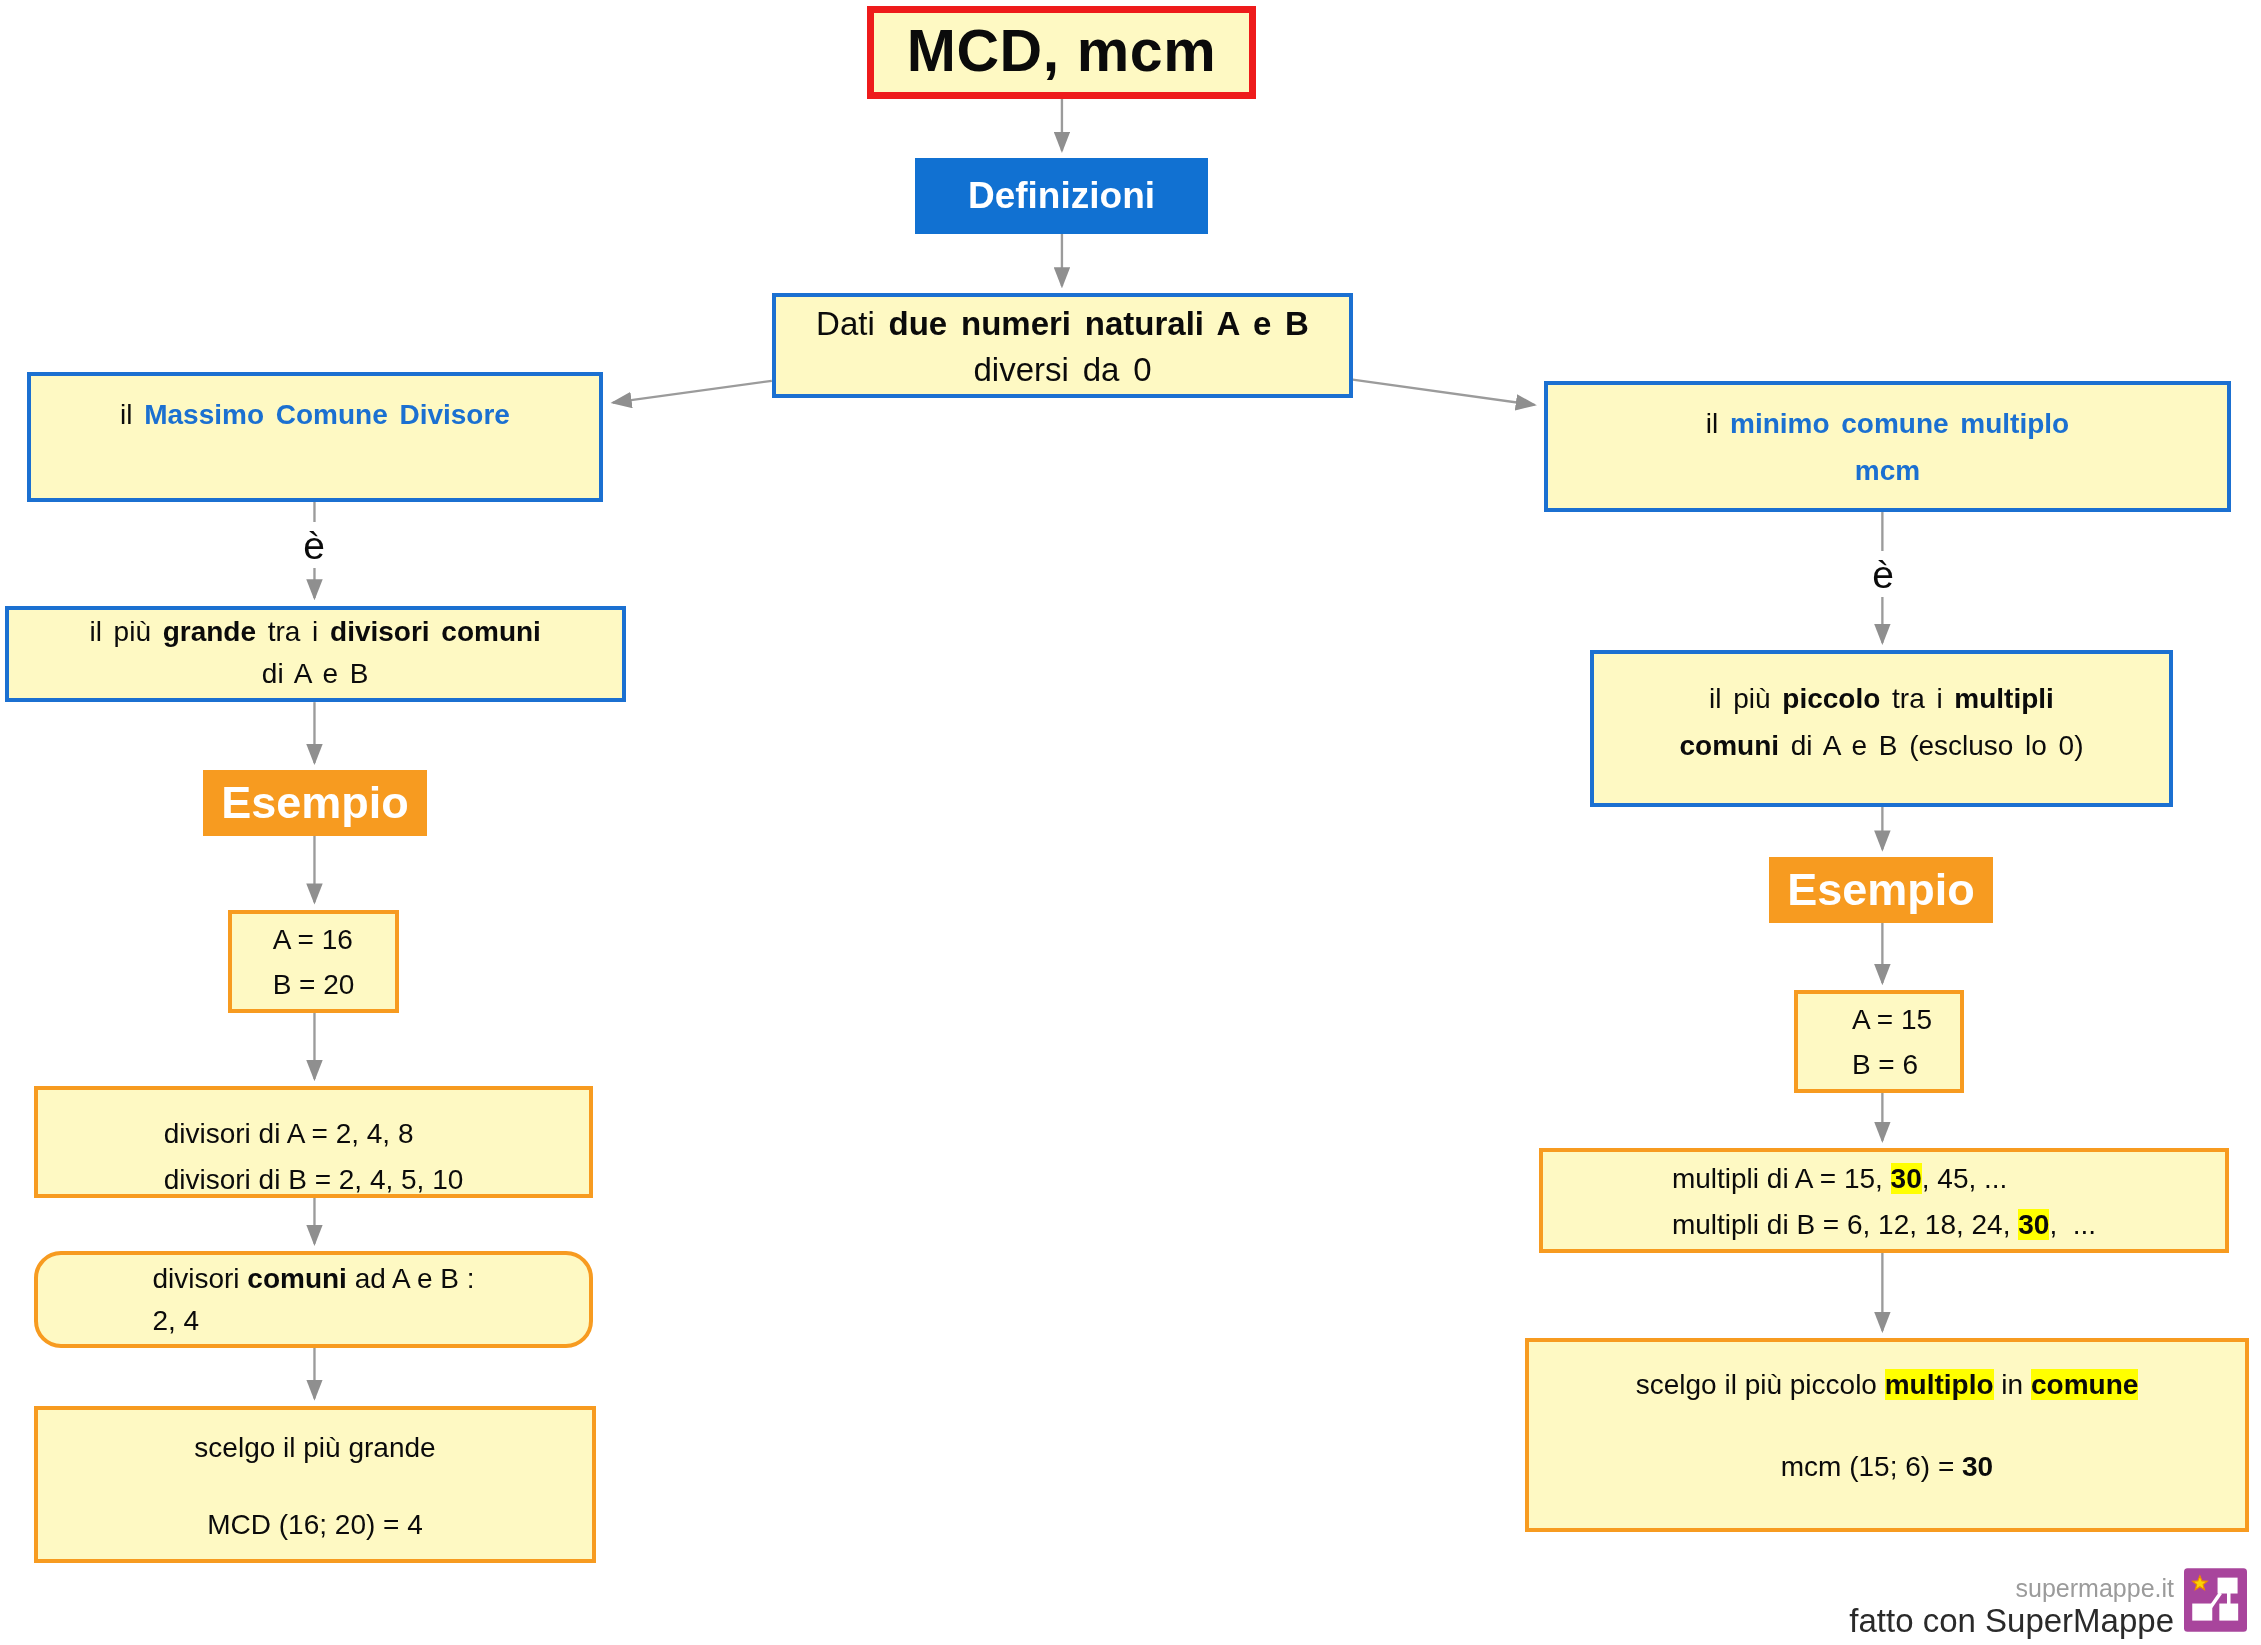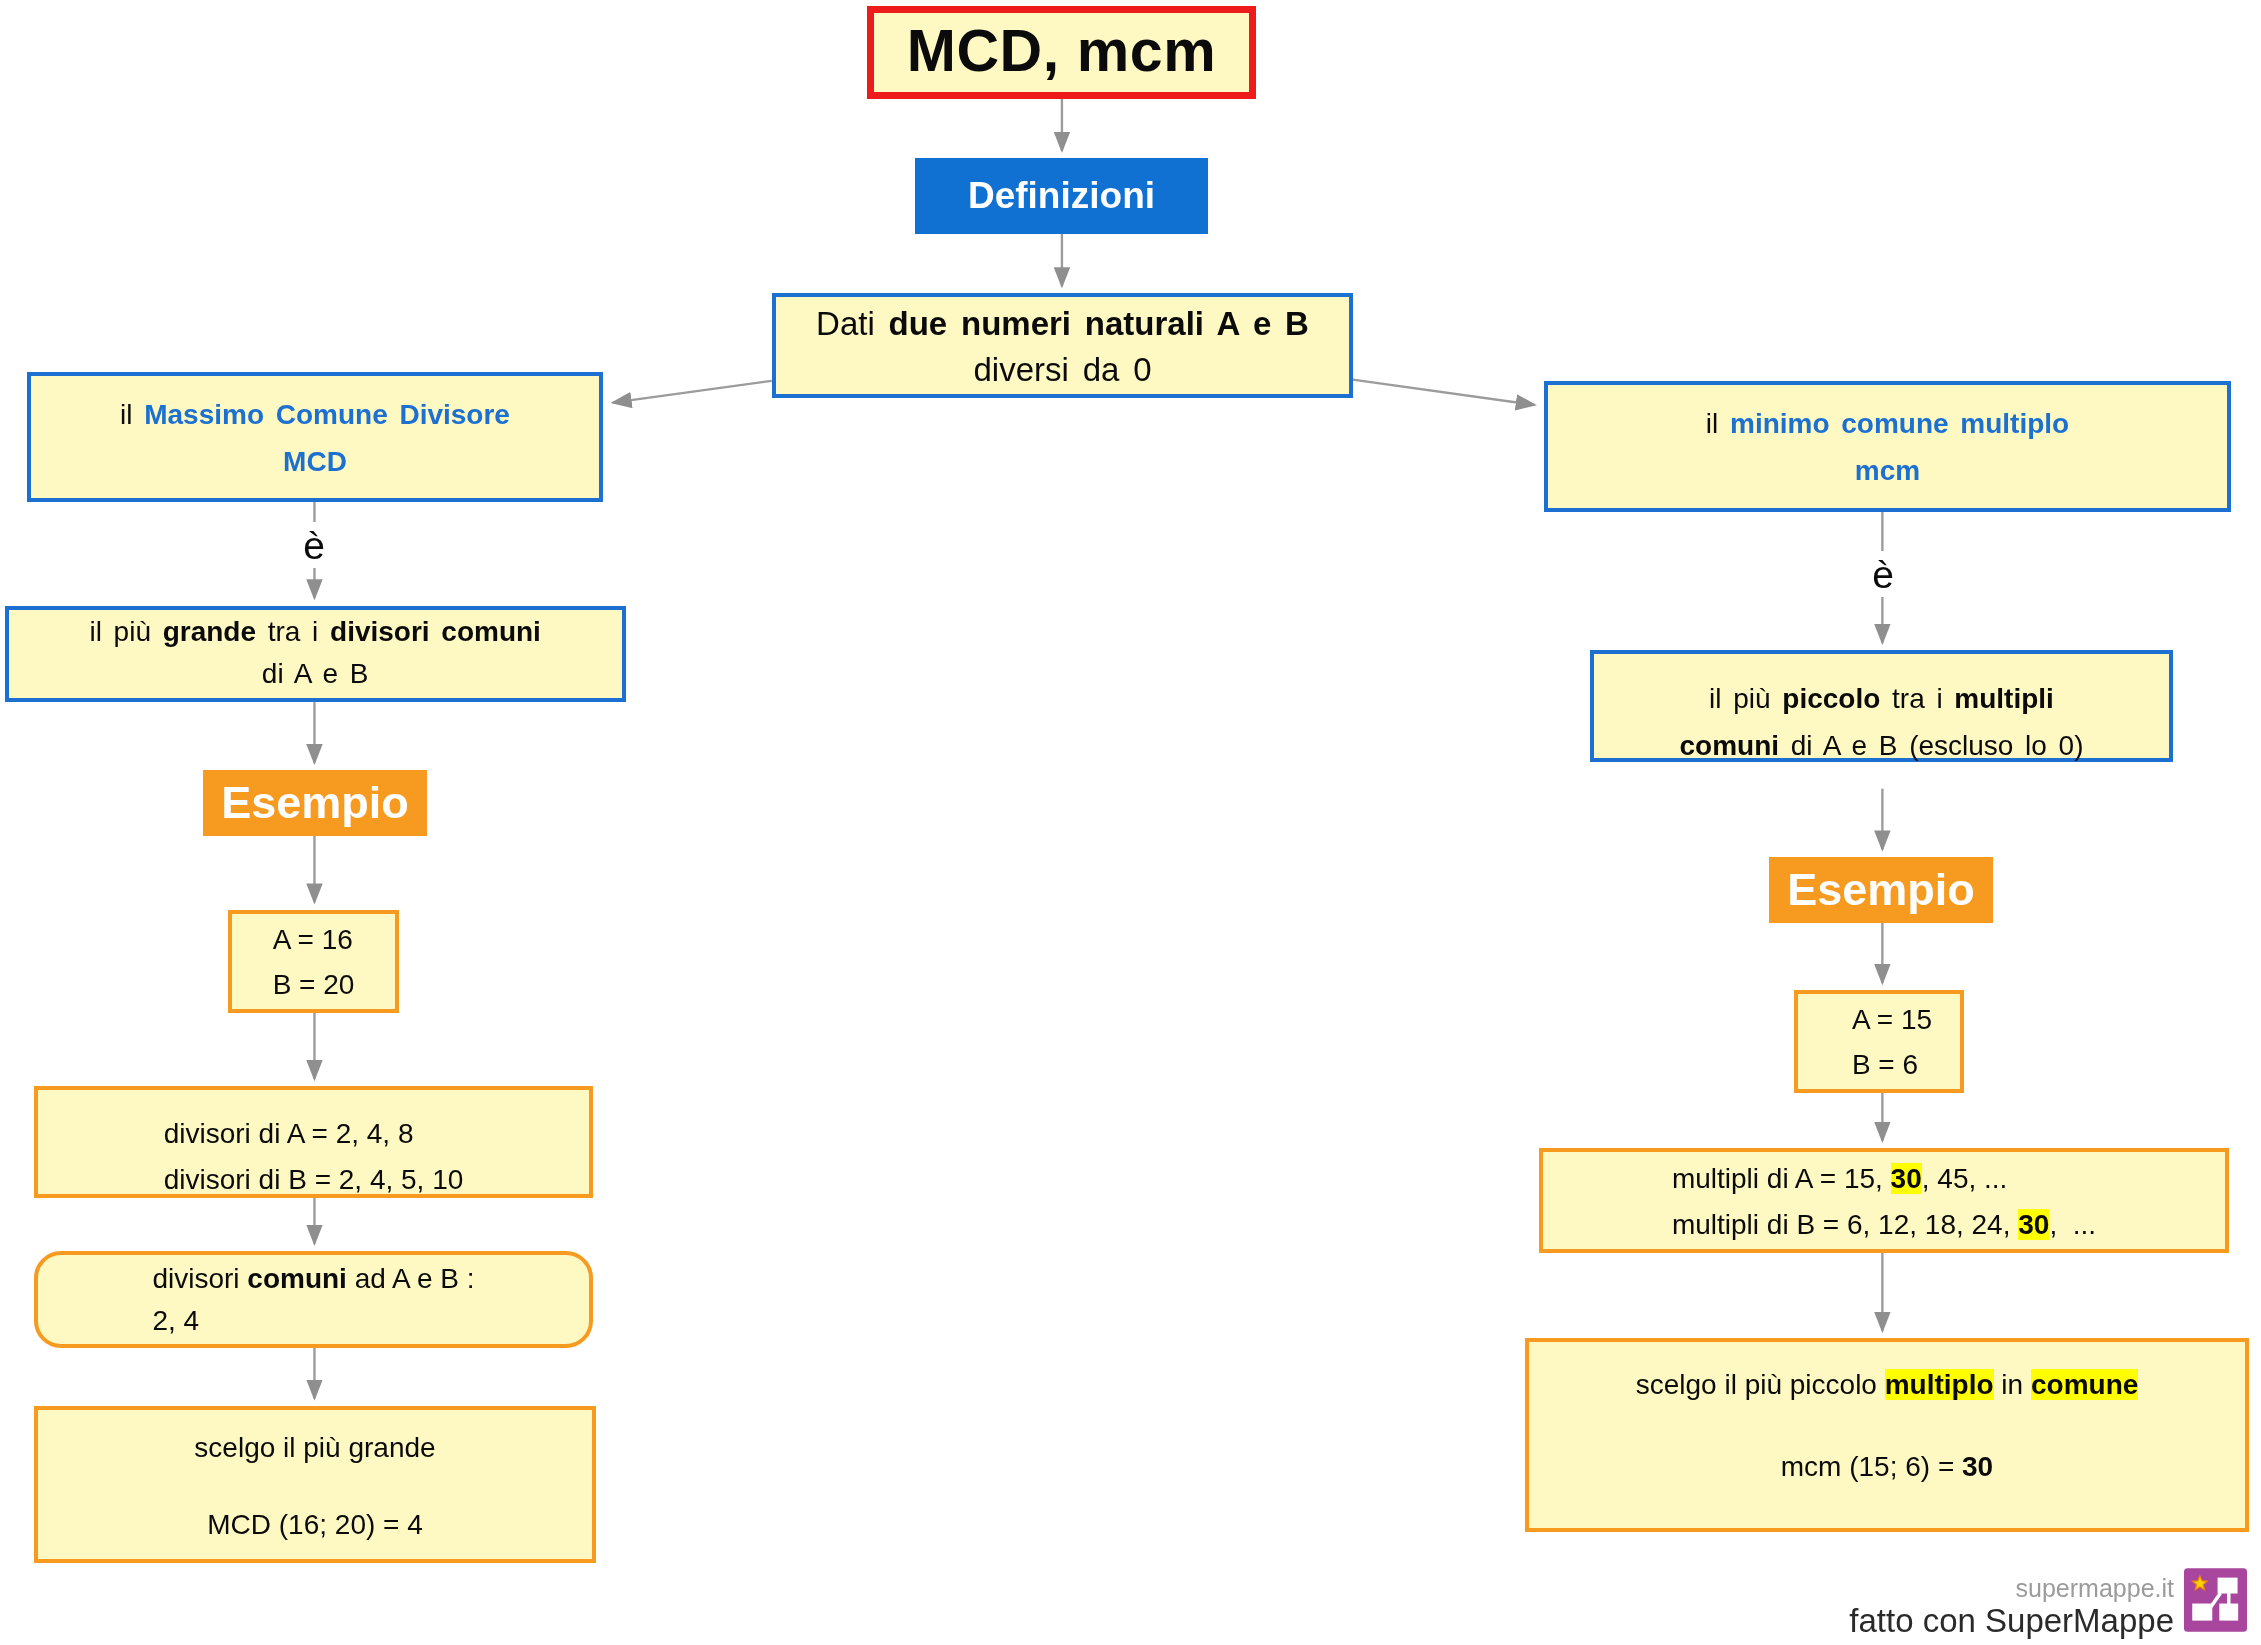--- a/index.html
+++ b/index.html
@@ -77,21 +77,20 @@
     <div class="ln">Definizioni</div>
   </div>
 
   <div class="node b-blue t56 ws" style="left:772px;top:293px;width:581px;height:105px;padding-top:4.1px;">
     <div class="ln"><span>Dati </span><span class="b">due numeri naturali A e B</span></div>
     <div class="ln">diversi da 0</div>
   </div>
 
   <div class="node b-blue t58 ws" style="left:27px;top:372px;width:576px;height:130px;padding-top:14.7px;line-height:47px;">
     <div class="ln"><span>il </span><span class="b blue">Massimo Comune Divisore</span></div>
-    <div class="ln"><span class="b blue">MCD</span></div>
   </div>
 
   <span class="conn-label" style="left:314px;top:545px;">è</span>
 
   <div class="node b-blue t58 ws" style="left:4.7px;top:606px;width:621px;height:96px;padding-top:0.6px;line-height:42px;">
     <div class="ln"><span>il più </span><span class="b">grande</span><span> tra i </span><span class="b">divisori comuni</span></div>
     <div class="ln">di A e B</div>
   </div>
 
   <div class="node fill-orange esempio" style="left:203px;top:770px;width:224px;height:66px;">
@@ -124,21 +123,21 @@
     <div class="ln" style="margin-top:32px;">MCD (16; 20) = 4</div>
   </div>
 
   <div class="node b-blue t58 ws" style="left:1544px;top:381px;width:687px;height:131px;padding-top:15.3px;line-height:47px;">
     <div class="ln"><span>il </span><span class="b blue">minimo comune multiplo</span></div>
     <div class="ln"><span class="b blue">mcm</span></div>
   </div>
 
   <span class="conn-label" style="left:1883px;top:574px;">è</span>
 
-  <div class="node b-blue t58 ws" style="left:1590px;top:650px;width:583px;height:112px;padding-top:20.6px;line-height:47px;">
+  <div class="node b-blue t58 ws" style="left:1590px;top:650px;width:583px;height:157px;padding-top:20.6px;line-height:47px;">
     <div class="ln"><span>il più </span><span class="b">piccolo</span><span> tra i </span><span class="b">multipli</span></div>
     <div class="ln"><span class="b">comuni</span><span> di A e B (escluso lo 0)</span></div>
   </div>
 
   <div class="node fill-orange esempio" style="left:1769px;top:857px;width:224px;height:66px;">
     <div class="ln">Esempio</div>
   </div>
 
   <div class="node b-orange t58" style="left:1794px;top:990px;width:170px;height:103px;padding-top:2.9px;line-height:45px;padding-left:26px;">
     <div class="ib">

